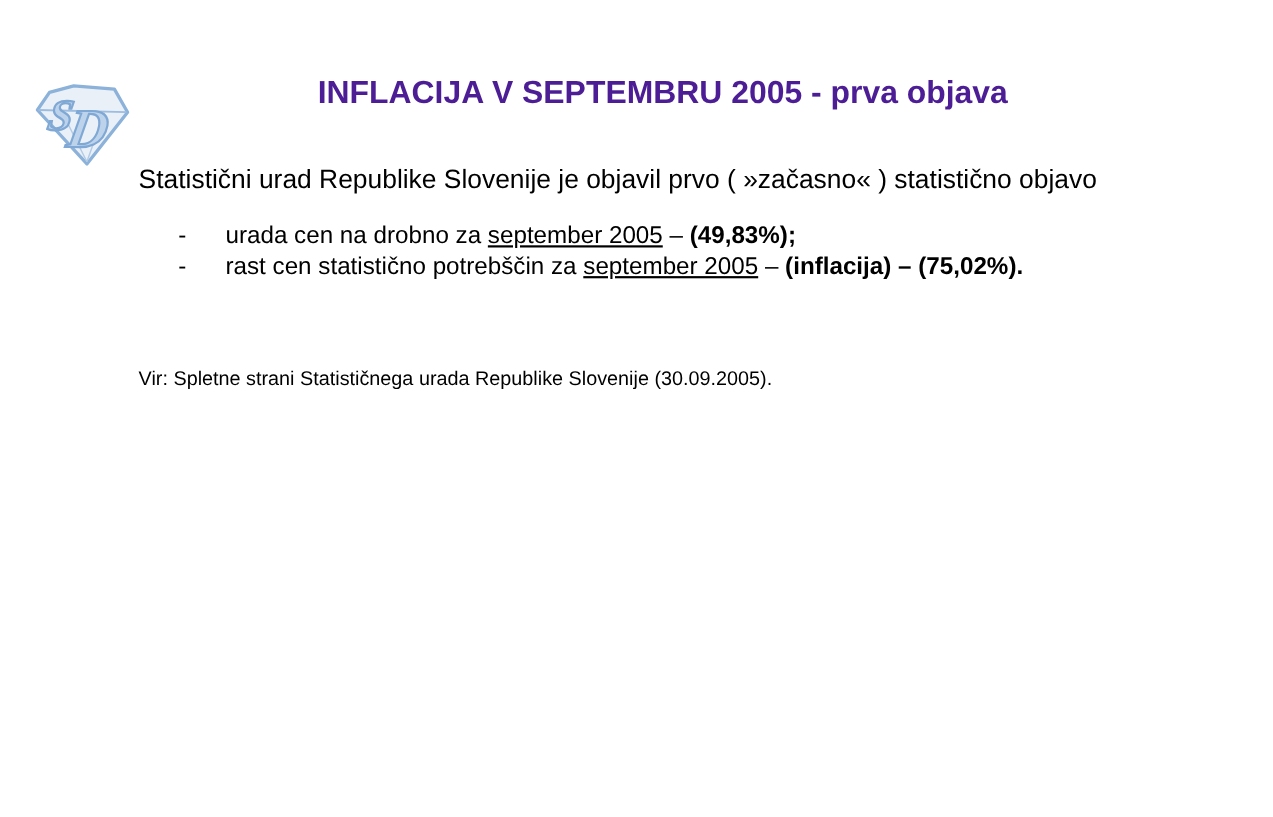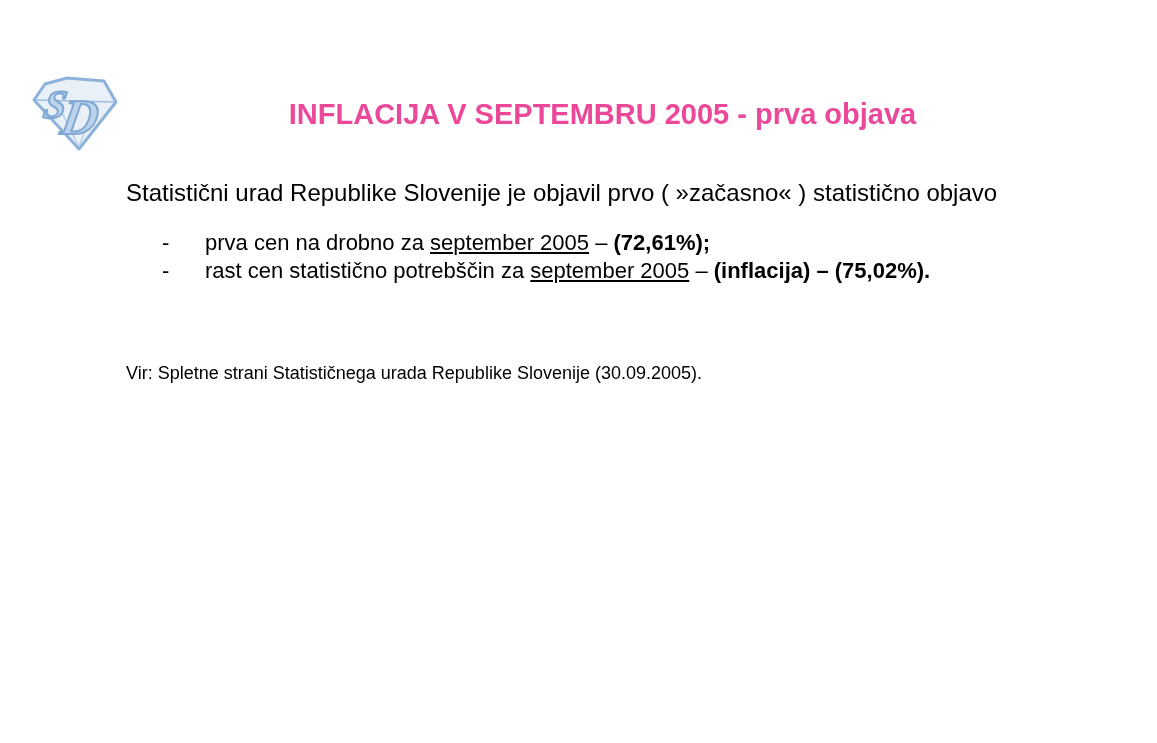--- a/index.html
+++ b/index.html
@@ -19,27 +19,27 @@
   .logo {
     position: absolute;
     left: 30px;
     top: 73px;
     width: 88px;
     height: 79px;
   }
   .logo svg { width: 100%; height: 100%; }
   .title {
     margin: 0;
-    padding-top: 97px;
+    padding-top: 68px;
     margin-left: 48px;
     text-align: center;
     font-size: 29px;
     line-height: 34px;
     font-weight: bold;
-    color: #ec4899;
+    color: #4c1d95;
   }
   .intro {
     margin: 48px 0 0 126px;
     font-size: 24px;
     line-height: 28px;
   }
   .bullets {
     margin: 22px 0 0 162px;
     font-size: 22px;
     line-height: 28px;
@@ -81,21 +81,21 @@
   </div>
 
   <h1 class="title">INFLACIJA V SEPTEMBRU 2005 - prva objava</h1>
 
   <p class="intro"><span>Statistični urad Republike Slovenije je objavil prvo ( »začasno« ) statistično objavo</span><br></p>
 
   <div class="bullets">
 
     <div class="bullet">
       <span class="marker">-</span>
-      <span class="btext"><span>prva cen na drobno za </span><span class="u">september 2005</span><span> – </span><b>(72,61%);</b></span>
+      <span class="btext"><span>urada cen na drobno za </span><span class="u">september 2005</span><span> – </span><b>(49,83%);</b></span>
     </div>
 
     <div class="bullet">
       <span class="marker">-</span>
       <span class="btext"><span>rast cen statistično potrebščin za </span><span class="u">september 2005</span><span> – </span><b>(inflacija) – (75,02%).</b></span>
     </div>
 
   </div>
 
   <p class="source">Vir: Spletne strani Statističnega urada Republike Slovenije (30.09.2005).</p>

